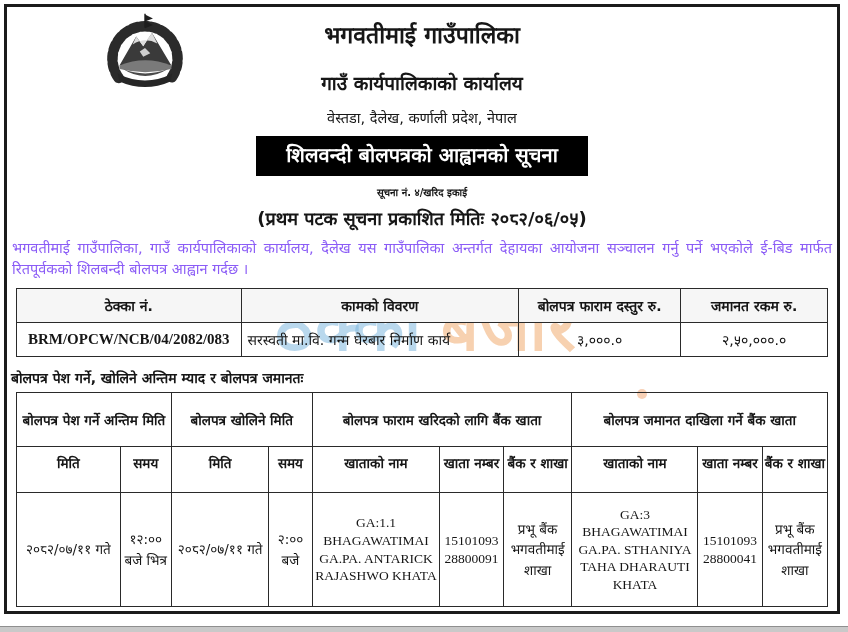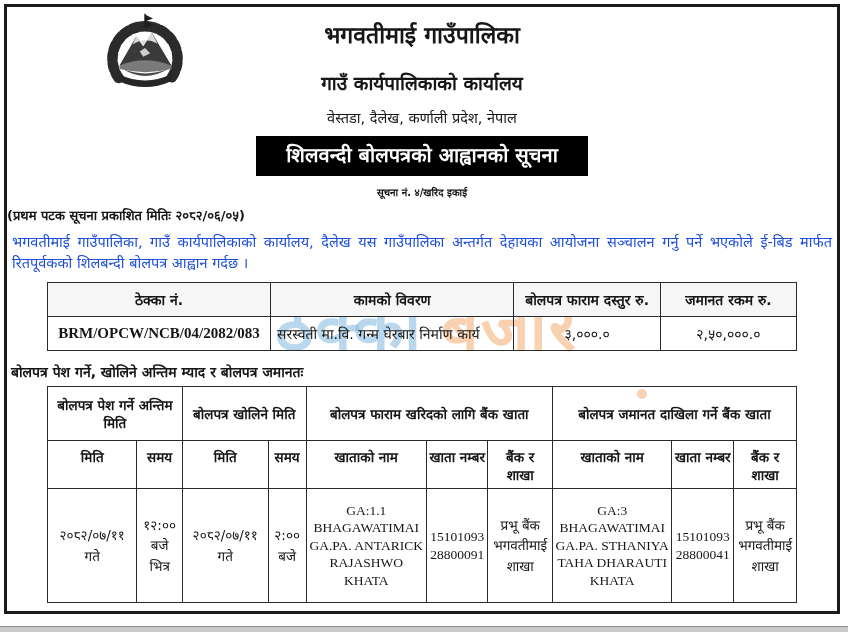--- a/index.html
+++ b/index.html
@@ -42,27 +42,27 @@
   .org-name   { font-size: 23px; font-weight: bold; }
   .office-name{ font-size: 19px; font-weight: bold; margin-top: 20px; }
   .address    { font-size: 14.5px; font-weight: normal; margin-top: 11px; }
   .banner {
     display: inline-block; margin-top: 9px;
     background: #000000; color: #ffffff;
     font-size: 20px; font-weight: bold;
     padding: 5px 30px 8px;
   }
   .notice-no   { text-align: center; font-size: 10px; font-weight: bold; margin-top: 9px; }
-  .publish-line{ font-size: 13px; font-weight: bold; margin-top: 7px; }
+  .publish-line{ text-align: center; font-size: 18px; font-weight: bold; margin-top: 7px; }
   .intro {
     text-align: justify; font-size: 14.5px; line-height: 1.45;
-    margin: 8px 5px 8px; color: #1d4ed8;
-  }
-
-  table { border-collapse: collapse; width: 750px; margin: 0 auto; background: transparent; }
+    margin: 8px 5px 8px; color: #8b5cf6;
+  }
+
+  table { border-collapse: collapse; width: 812px; margin: 0 auto; background: transparent; }
   th, td { border: 1px solid #2a2a2a; }
 
   .contract-table th {
     font-size: 14px; font-weight: bold; padding: 7px 4px; background: #f6f6f6;
   }
   .contract-table td { font-size: 14px; padding: 7px 6px; text-align: center; }
   .contract-table td.contract-no {
     font-family: "Liberation Serif", serif; font-weight: bold; font-size: 15px;
   }
   .contract-table td.work-desc { text-align: left; }

